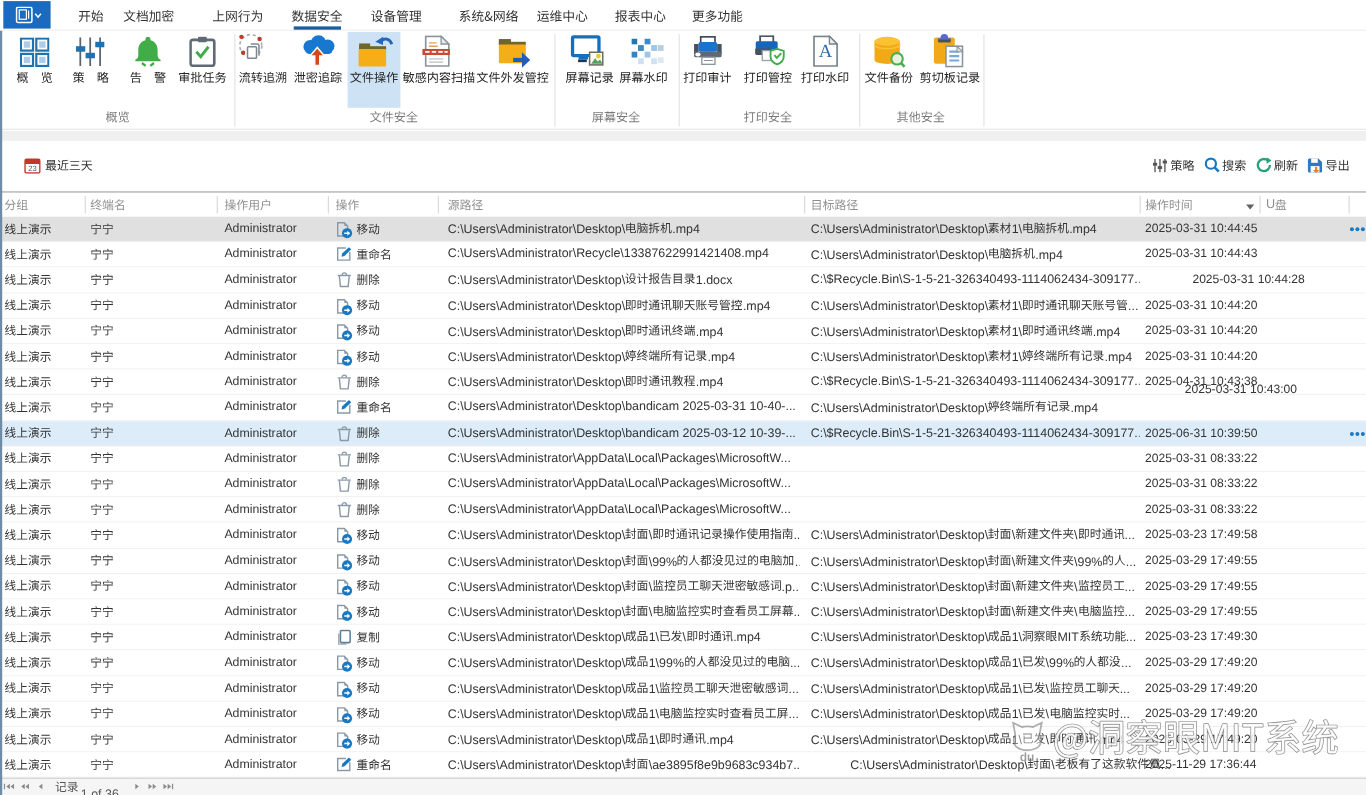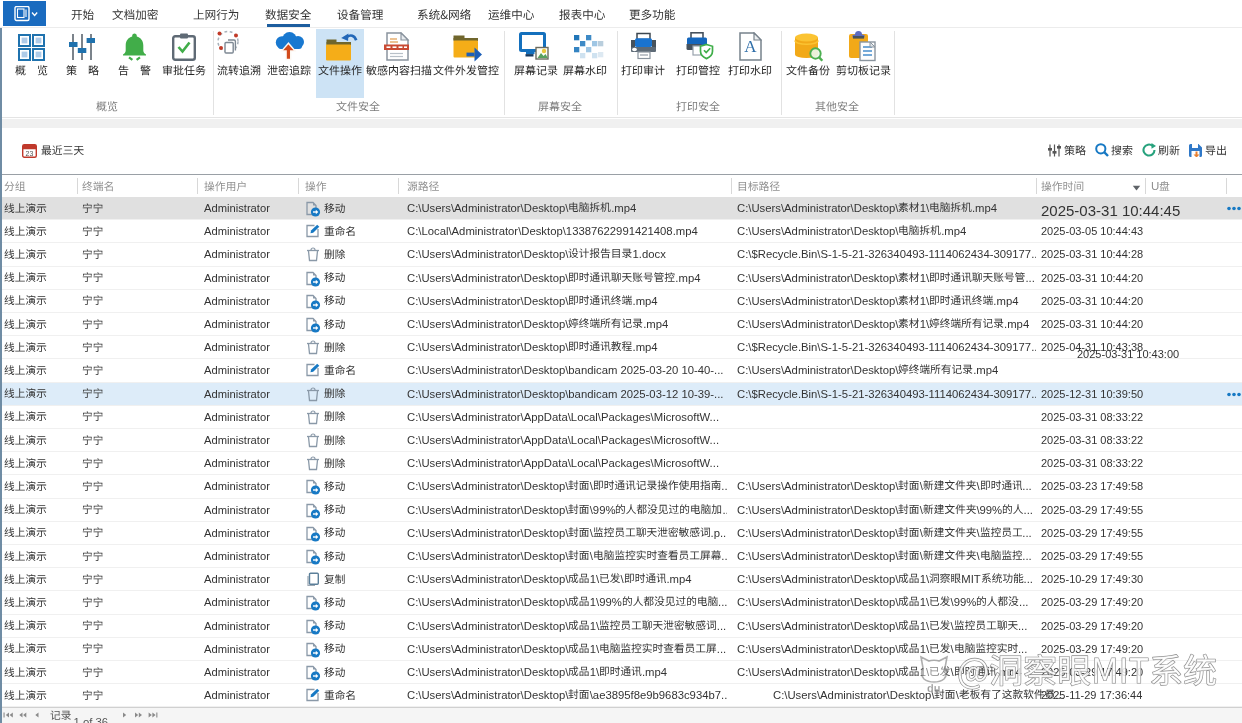--- a/index.html
+++ b/index.html
@@ -740,21 +740,21 @@
         <use href="#g6750" x="1"></use>
       </g>
     </svg>1\<svg style="vertical-align:-1.5px;" width="42.8" height="11.6">
       <g fill="#333" transform="translate(0,9.202) scale(10.7)">
         <use href="#g7535"></use>
         <use href="#g8111" x="1"></use>
         <use href="#g62c6" x="2"></use>
         <use href="#g673a" x="3"></use>
       </g>
     </svg>.mp4</div>
-<div style="position:absolute;left:1041px;top:202.0px;font-size:15px;color:#333;white-space:nowrap;">2025-03-31 10:44:45</div>
+<div style="position:absolute;left:1041px;top:202.0px;font-size:11px;color:#333;white-space:nowrap;">2025-03-31 10:44:45</div>
 <svg style="position:absolute;left:1227px;top:206.0px;" width="14" height="5" viewBox="0 0 14 5">
     <g fill="#1779c4">
       <circle cx="2" cy="2.5" r="1.8"></circle>
       <circle cx="7" cy="2.5" r="1.8"></circle>
       <circle cx="12" cy="2.5" r="1.8"></circle>
     </g>
   </svg>
 <div style="position:absolute;left:0;top:220.2px;width:1242px;height:23.2px;background:#fff;border-bottom:1px solid #f0f0f0;box-sizing:border-box"></div>
 <svg style="position:absolute;left:4px;top:225.7px;" width="42.8" height="11.6">
     <g fill="#333" transform="translate(0,9.202) scale(10.7)">
@@ -775,30 +775,30 @@
     <path d="M12 5 v7.5 h-11 v-11 h7.5" fill="none" stroke="#8a99a8" stroke-width="1.3"></path>
     <path d="M5 6.5 L11.2 0.7 L13.3 2.7 L7.2 8.7 L4.5 9.3 Z" fill="#1779c4"></path>
   </svg>
 <svg style="position:absolute;left:324px;top:225.7px;" width="32.1" height="11.6">
     <g fill="#333" transform="translate(0,9.202) scale(10.7)">
       <use href="#g91cd"></use>
       <use href="#g547d" x="1"></use>
       <use href="#g540d" x="2"></use>
     </g>
   </svg>
-<div style="position:absolute;left:407px;top:225.2px;width:320px;height:17px;overflow:hidden;font-size:11.3px;color:#333;white-space:nowrap">C:\Local\Administrator\Desktop\13387622991421408.mp4</div>
+<div style="position:absolute;left:407px;top:225.2px;width:320px;height:17px;overflow:hidden;font-size:11.3px;color:#333;white-space:nowrap">C:\Users\Administrator\Recycle\13387622991421408.mp4</div>
 <div style="position:absolute;left:737px;top:225.2px;width:299px;height:17px;overflow:hidden;font-size:11.3px;color:#333;white-space:nowrap">C:\Users\Administrator\Desktop\<svg style="vertical-align:-1.5px;" width="42.8" height="11.6">
       <g fill="#333" transform="translate(0,9.202) scale(10.7)">
         <use href="#g7535"></use>
         <use href="#g8111" x="1"></use>
         <use href="#g62c6" x="2"></use>
         <use href="#g673a" x="3"></use>
       </g>
     </svg>.mp4</div>
-<div style="position:absolute;left:1041px;top:225.2px;font-size:11px;color:#333;white-space:nowrap;">2025-03-05 10:44:43</div>
+<div style="position:absolute;left:1041px;top:225.2px;font-size:11px;color:#333;white-space:nowrap;">2025-03-31 10:44:43</div>
 <div style="position:absolute;left:0;top:243.4px;width:1242px;height:23.2px;background:#fff;border-bottom:1px solid #f0f0f0;box-sizing:border-box"></div>
 <svg style="position:absolute;left:4px;top:248.9px;" width="42.8" height="11.6">
     <g fill="#333" transform="translate(0,9.202) scale(10.7)">
       <use href="#g7ebf"></use>
       <use href="#g4e0a" x="1"></use>
       <use href="#g6f14" x="2"></use>
       <use href="#g793a" x="3"></use>
     </g>
   </svg>
 <svg style="position:absolute;left:82px;top:248.9px;" width="21.4" height="11.6">
@@ -823,21 +823,21 @@
       <g fill="#333" transform="translate(0,9.202) scale(10.7)">
         <use href="#g8bbe"></use>
         <use href="#g8ba1" x="1"></use>
         <use href="#g62a5" x="2"></use>
         <use href="#g544a" x="3"></use>
         <use href="#g76ee" x="4"></use>
         <use href="#g5f55" x="5"></use>
       </g>
     </svg>1.docx</div>
 <div style="position:absolute;left:737px;top:248.4px;width:299px;height:17px;overflow:hidden;font-size:11.3px;color:#333;white-space:nowrap">C:\$Recycle.Bin\S-1-5-21-326340493-1114062434-309177...</div>
-<div style="position:absolute;left:1041px;top:248.4px;font-size:11px;color:#333;white-space:nowrap;">2025-03-31 10:44:28</div>
+<div style="position:absolute;left:1084px;top:248.4px;font-size:11px;color:#333;white-space:nowrap;">2025-03-31 10:44:28</div>
 <div style="position:absolute;left:0;top:266.6px;width:1242px;height:23.2px;background:#fff;border-bottom:1px solid #f0f0f0;box-sizing:border-box"></div>
 <svg style="position:absolute;left:4px;top:272.1px;" width="42.8" height="11.6">
     <g fill="#333" transform="translate(0,9.202) scale(10.7)">
       <use href="#g7ebf"></use>
       <use href="#g4e0a" x="1"></use>
       <use href="#g6f14" x="2"></use>
       <use href="#g793a" x="3"></use>
     </g>
   </svg>
 <svg style="position:absolute;left:82px;top:272.1px;" width="21.4" height="11.6">
@@ -1064,21 +1064,21 @@
     <path d="M12 5 v7.5 h-11 v-11 h7.5" fill="none" stroke="#8a99a8" stroke-width="1.3"></path>
     <path d="M5 6.5 L11.2 0.7 L13.3 2.7 L7.2 8.7 L4.5 9.3 Z" fill="#1779c4"></path>
   </svg>
 <svg style="position:absolute;left:324px;top:364.9px;" width="32.1" height="11.6">
     <g fill="#333" transform="translate(0,9.202) scale(10.7)">
       <use href="#g91cd"></use>
       <use href="#g547d" x="1"></use>
       <use href="#g540d" x="2"></use>
     </g>
   </svg>
-<div style="position:absolute;left:407px;top:364.4px;width:320px;height:17px;overflow:hidden;font-size:11.3px;color:#333;white-space:nowrap">C:\Users\Administrator\Desktop\bandicam 2025-03-20 10-40-...</div>
+<div style="position:absolute;left:407px;top:364.4px;width:320px;height:17px;overflow:hidden;font-size:11.3px;color:#333;white-space:nowrap">C:\Users\Administrator\Desktop\bandicam 2025-03-31 10-40-...</div>
 <div style="position:absolute;left:737px;top:364.4px;width:299px;height:17px;overflow:hidden;font-size:11.3px;color:#333;white-space:nowrap">C:\Users\Administrator\Desktop\<svg style="vertical-align:-1.5px;" width="74.9" height="11.6">
       <g fill="#333" transform="translate(0,9.202) scale(10.7)">
         <use href="#g5a77"></use>
         <use href="#g7ec8" x="1"></use>
         <use href="#g7aef" x="2"></use>
         <use href="#g6240" x="3"></use>
         <use href="#g6709" x="4"></use>
         <use href="#g8bb0" x="5"></use>
         <use href="#g5f55" x="6"></use>
       </g>
@@ -1106,21 +1106,21 @@
     <path d="M5 3 a2 2 0 0 1 4 0" fill="none" stroke="#8a99a8" stroke-width="1.2"></path>
   </svg>
 <svg style="position:absolute;left:324px;top:388.1px;" width="21.4" height="11.6">
     <g fill="#333" transform="translate(0,9.202) scale(10.7)">
       <use href="#g5220"></use>
       <use href="#g9664" x="1"></use>
     </g>
   </svg>
 <div style="position:absolute;left:407px;top:387.6px;width:320px;height:17px;overflow:hidden;font-size:11.3px;color:#333;white-space:nowrap">C:\Users\Administrator\Desktop\bandicam 2025-03-12 10-39-...</div>
 <div style="position:absolute;left:737px;top:387.6px;width:299px;height:17px;overflow:hidden;font-size:11.3px;color:#333;white-space:nowrap">C:\$Recycle.Bin\S-1-5-21-326340493-1114062434-309177...</div>
-<div style="position:absolute;left:1041px;top:387.6px;font-size:11px;color:#333;white-space:nowrap;">2025-12-31 10:39:50</div>
+<div style="position:absolute;left:1041px;top:387.6px;font-size:11px;color:#333;white-space:nowrap;">2025-06-31 10:39:50</div>
 <svg style="position:absolute;left:1227px;top:391.6px;" width="14" height="5" viewBox="0 0 14 5">
     <g fill="#1779c4">
       <circle cx="2" cy="2.5" r="1.8"></circle>
       <circle cx="7" cy="2.5" r="1.8"></circle>
       <circle cx="12" cy="2.5" r="1.8"></circle>
     </g>
   </svg>
 <div style="position:absolute;left:0;top:405.8px;width:1242px;height:23.2px;background:#fff;border-bottom:1px solid #f0f0f0;box-sizing:border-box"></div>
 <svg style="position:absolute;left:4px;top:411.3px;" width="42.8" height="11.6">
     <g fill="#333" transform="translate(0,9.202) scale(10.7)">
@@ -1547,21 +1547,21 @@
         <use href="#g773c" x="2"></use>
       </g>
     </svg>MIT<svg style="vertical-align:-1.5px;" width="42.8" height="11.6">
       <g fill="#333" transform="translate(0,9.202) scale(10.7)">
         <use href="#g7cfb"></use>
         <use href="#g7edf" x="1"></use>
         <use href="#g529f" x="2"></use>
         <use href="#g80fd" x="3"></use>
       </g>
     </svg>...</div>
-<div style="position:absolute;left:1041px;top:573.2px;font-size:11px;color:#333;white-space:nowrap;">2025-10-29 17:49:30</div>
+<div style="position:absolute;left:1041px;top:573.2px;font-size:11px;color:#333;white-space:nowrap;">2025-03-23 17:49:30</div>
 <div style="position:absolute;left:0;top:591.4px;width:1242px;height:23.2px;background:#fff;border-bottom:1px solid #f0f0f0;box-sizing:border-box"></div>
 <svg style="position:absolute;left:4px;top:596.9px;" width="42.8" height="11.6">
     <g fill="#333" transform="translate(0,9.202) scale(10.7)">
       <use href="#g7ebf"></use>
       <use href="#g4e0a" x="1"></use>
       <use href="#g6f14" x="2"></use>
       <use href="#g793a" x="3"></use>
     </g>
   </svg>
 <svg style="position:absolute;left:82px;top:596.9px;" width="21.4" height="11.6">

